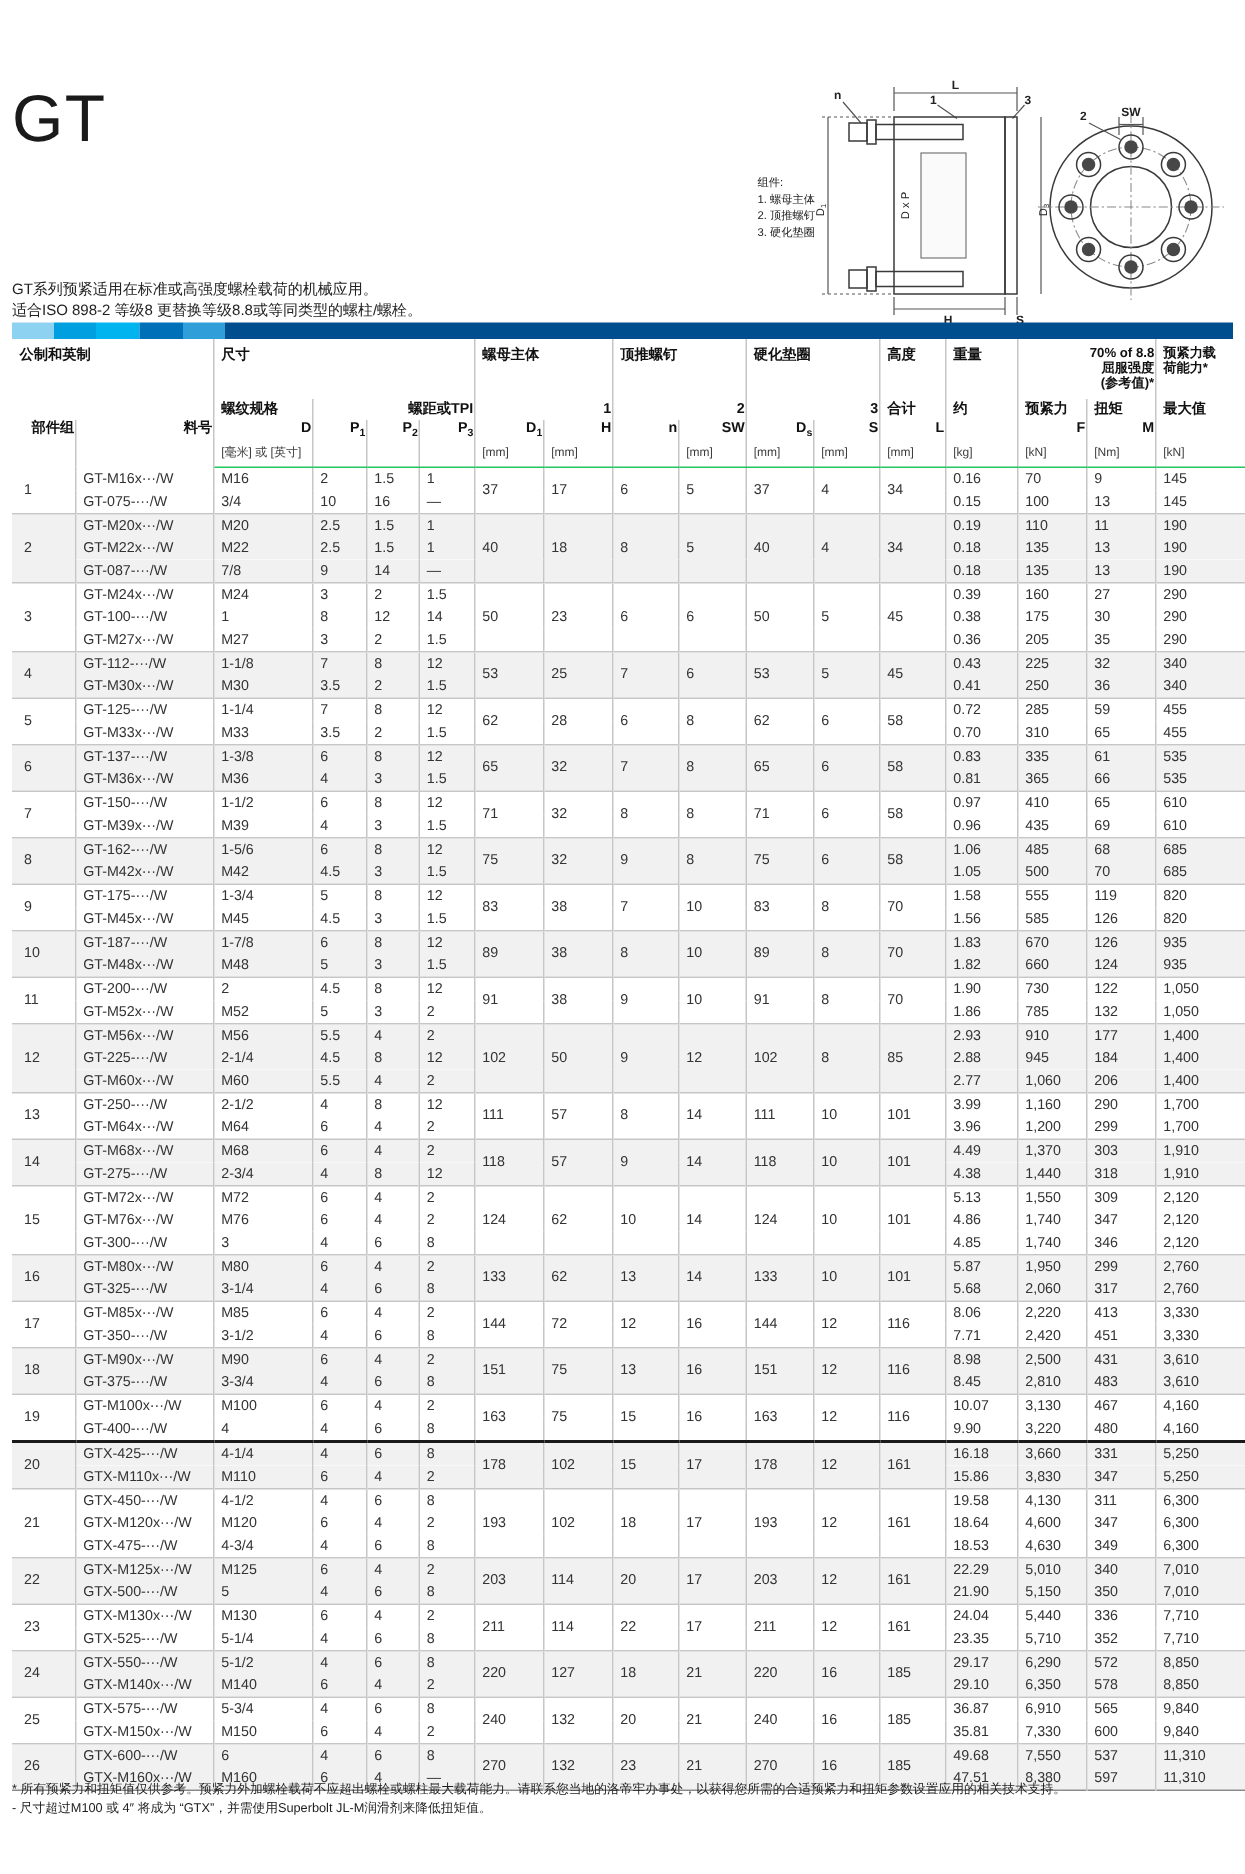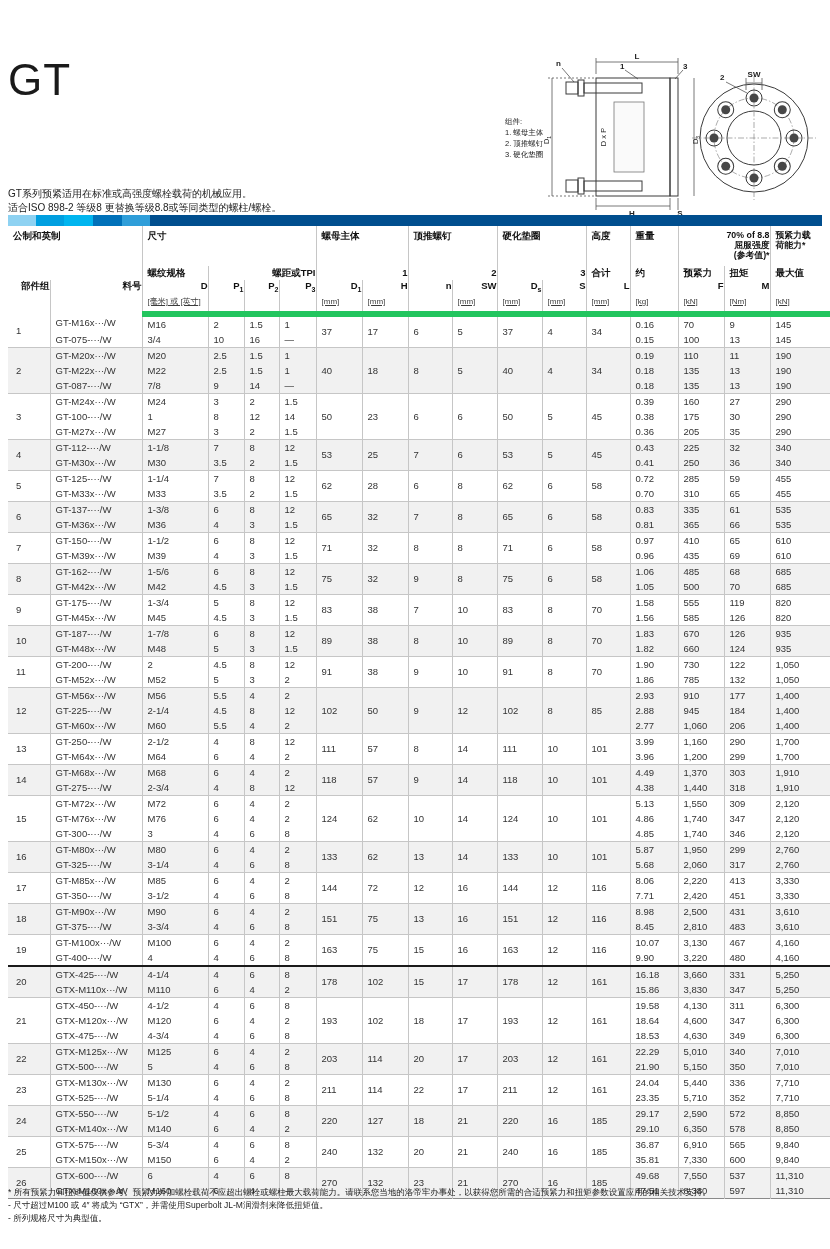--- a/index.html
+++ b/index.html
@@ -27,21 +27,21 @@
   .accent-bar .seg:last-child{flex:1;}
 
   
   table.spec{position:absolute;left:8px;top:226px;width:822px;border-collapse:collapse;table-layout:fixed;}
   table.spec th,table.spec td{border-right:1px solid #c6c6c6;}
   table.spec th:last-child,table.spec td:last-child{border-right:none;}
   th{font-size:9.5px;font-weight:700;color:#111;text-align:left;padding:0 0 0 5px;vertical-align:top;}
   tr.hA th{height:36px;padding-top:4px;}
   tr.hB th{height:14px;line-height:13px;}
   tr.hC th{height:13px;line-height:12px;text-align:right;}
-  tr.hD th{height:15px;line-height:11px;border-bottom:6px solid #22c55e;text-decoration:underline;}
+  tr.hD th{height:15px;line-height:11px;border-bottom:1px solid #22c55e;}
   th.center{text-align:right;padding-left:0;margin-top:32px;}
   th .small3{font-size:8.8px;line-height:10px;display:block;}
   .unit{font-size:8px;font-weight:400;color:#3c3c3c;}
   sub{font-size:7px;}
   tbody td{font-size:9.5px;color:#333;height:15px;line-height:15px;padding:0 0 0 5px;
     vertical-align:middle;white-space:nowrap;overflow:hidden;}
   tbody tr.group-start td{border-top:1px solid #c6c6c6;}
   tbody tr.section-start td{border-top:2px solid #1a1a1a;}
   tbody tr.shaded td{background:#f1f1f1;}
   table.spec{border-bottom:1px solid #8a8a8a;}
@@ -1026,21 +1026,21 @@
           <td>6</td>
           <td>8</td>
           <td rowspan="2">220</td>
           <td rowspan="2">127</td>
           <td rowspan="2">18</td>
           <td rowspan="2">21</td>
           <td rowspan="2">220</td>
           <td rowspan="2">16</td>
           <td rowspan="2">185</td>
           <td>29.17</td>
-          <td>2,590</td>
+          <td>6,290</td>
           <td>572</td>
           <td>8,850</td>
         </tr>
         <tr class="shaded">
           <td>GTX-M140x···/W</td>
           <td>M140</td>
           <td>6</td>
           <td>4</td>
           <td>2</td>
           <td>29.10</td>
@@ -1107,16 +1107,15 @@
           <td>8,380</td>
           <td>597</td>
           <td>11,310</td>
         </tr>
       </tbody>
   </table>
 
   <div class="footnotes">
     <p>* 所有预紧力和扭矩值仅供参考。预紧力外加螺栓载荷不应超出螺栓或螺柱最大载荷能力。请联系您当地的洛帝牢办事处，以获得您所需的合适预紧力和扭矩参数设置应用的相关技术支持。</p>
     <p>- 尺寸超过M100 或 4″ 将成为 “GTX”，并需使用Superbolt JL-M润滑剂来降低扭矩值。</p>
-    <p>- 所列规格尺寸为典型值。</p>
   </div>
 
 </div>
 
 </body></html>

